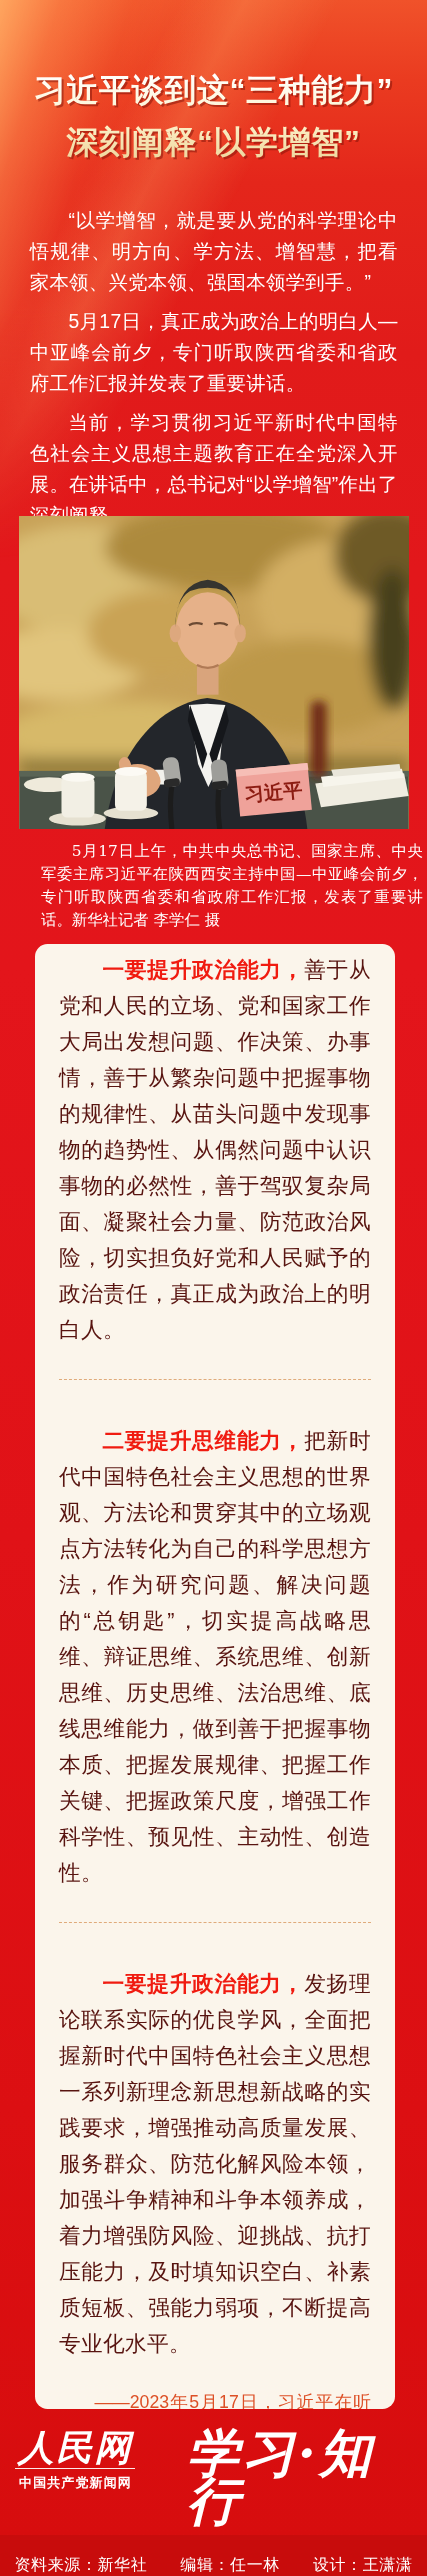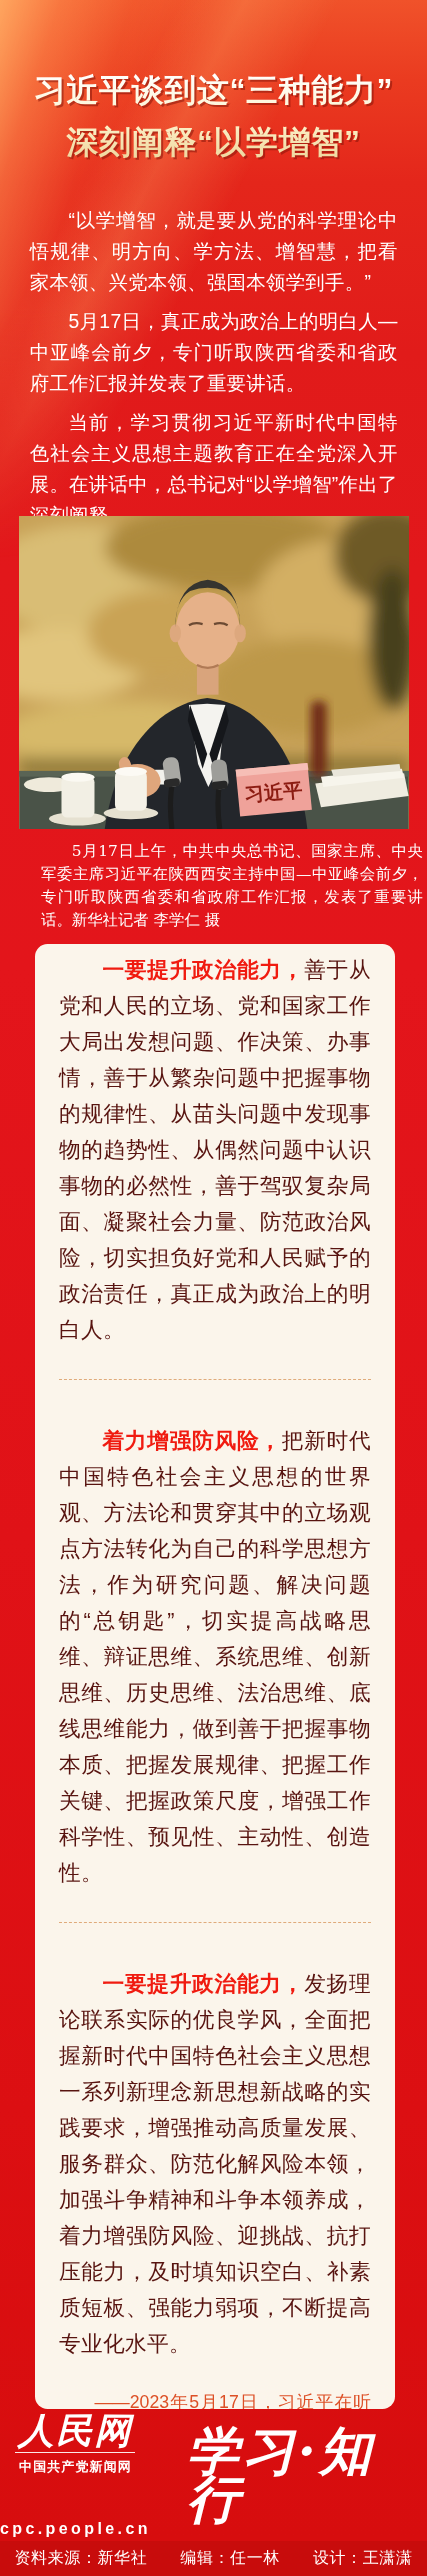--- a/index.html
+++ b/index.html
@@ -58,39 +58,39 @@
   .section .lead{color:#f01b10;font-weight:800;}
   .divider{border:none;border-top:1.7px dashed #dfab7b;margin:31px 0 43px;}
   .attribution{
     margin:25px 0 0;color:#dd5026;font-size:17.7px;line-height:31px;
     text-indent:2em;text-align:justify;
   }
 
   
   .footer-logos{
     position:absolute;top:2429px;left:0;width:427px;height:91px;
-    display:flex;justify-content:center;align-items:center;gap:36px;color:#fff;
+    display:flex;justify-content:center;align-items:flex-start;gap:36px;color:#fff;
   }
   .pd-logo{display:flex;flex-direction:column;align-items:center;}
   .pd-script{
     font-family:"DejaVu Serif","Liberation Serif",serif;font-style:italic;font-weight:700;
     font-size:36px;line-height:36px;letter-spacing:2.3px;
   }
   .pd-rule{width:120px;height:1.1px;background:rgba(255,255,255,.9);margin:3.4px 0 4.6px;}
   .pd-sub{font-size:13px;font-weight:700;letter-spacing:1.1px;line-height:18px;}
   .pd-url{font-size:16px;letter-spacing:3.4px;line-height:17px;font-weight:700;margin-top:44px;}
   .brand-script{
     font-family:"DejaVu Serif","Liberation Serif",serif;font-style:italic;font-weight:700;
     font-size:52px;line-height:48px;letter-spacing:3.4px;
   }
 
   
   .credits{
-    position:absolute;bottom:0;left:0;width:427px;height:35px;background:#c80c0c;
-    display:flex;justify-content:center;align-items:center;gap:33px;
+    position:absolute;bottom:0;left:0;width:427px;height:41px;background:#c80c0c;
+    display:flex;justify-content:center;align-items:flex-end;gap:33px;
     color:#ffffff;font-size:16px;letter-spacing:0.6px;
   }
 </style>
 </head>
 <body>
 
 <div class="poster">
 
   <div class="title">
     <div>习近平谈到这“三种能力”</div>
@@ -190,21 +190,21 @@
   </div>
 
   <p class="caption">5月17日上午，中共中央总书记、国家主席、中央军委主席习近平在陕西西安主持中国—中亚峰会前夕，专门听取陕西省委和省政府工作汇报，发表了重要讲话。新华社记者 李学仁 摄</p>
 
   <div class="card">
     <p class="section">
       <span class="lead">一要提升政治能力，</span><span>善于从党和人民的立场、党和国家工作大局出发想问题、作决策、办事情，善于从繁杂问题中把握事物的规律性、从苗头问题中发现事物的趋势性、从偶然问题中认识事物的必然性，善于驾驭复杂局面、凝聚社会力量、防范政治风险，切实担负好党和人民赋予的政治责任，真正成为政治上的明白人。</span>
     </p>
     <hr class="divider">
     <p class="section">
-      <span class="lead">着力增强防风险，</span><span>把新时代中国特色社会主义思想的世界观、方法论和贯穿其中的立场观点方法转化为自己的科学思想方法，作为研究问题、解决问题的“总钥匙”，切实提高战略思维、辩证思维、系统思维、创新思维、历史思维、法治思维、底线思维能力，做到善于把握事物本质、把握发展规律、把握工作关键、把握政策尺度，增强工作科学性、预见性、主动性、创造性。</span>
+      <span class="lead">二要提升思维能力，</span><span>把新时代中国特色社会主义思想的世界观、方法论和贯穿其中的立场观点方法转化为自己的科学思想方法，作为研究问题、解决问题的“总钥匙”，切实提高战略思维、辩证思维、系统思维、创新思维、历史思维、法治思维、底线思维能力，做到善于把握事物本质、把握发展规律、把握工作关键、把握政策尺度，增强工作科学性、预见性、主动性、创造性。</span>
     </p>
     <hr class="divider">
     <p class="section">
       <span class="lead">一要提升政治能力，</span><span>发扬理论联系实际的优良学风，全面把握新时代中国特色社会主义思想一系列新理念新思想新战略的实践要求，增强推动高质量发展、服务群众、防范化解风险本领，加强斗争精神和斗争本领养成，着力增强防风险、迎挑战、抗打压能力，及时填知识空白、补素质短板、强能力弱项，不断提高专业化水平。</span>
     </p>
     <p class="attribution">——2023年5月17日，习近平在听取陕西省委和省政府工作汇报时的讲话</p>
   </div>
 
   <div class="footer-logos">
     <div class="pd-logo">

